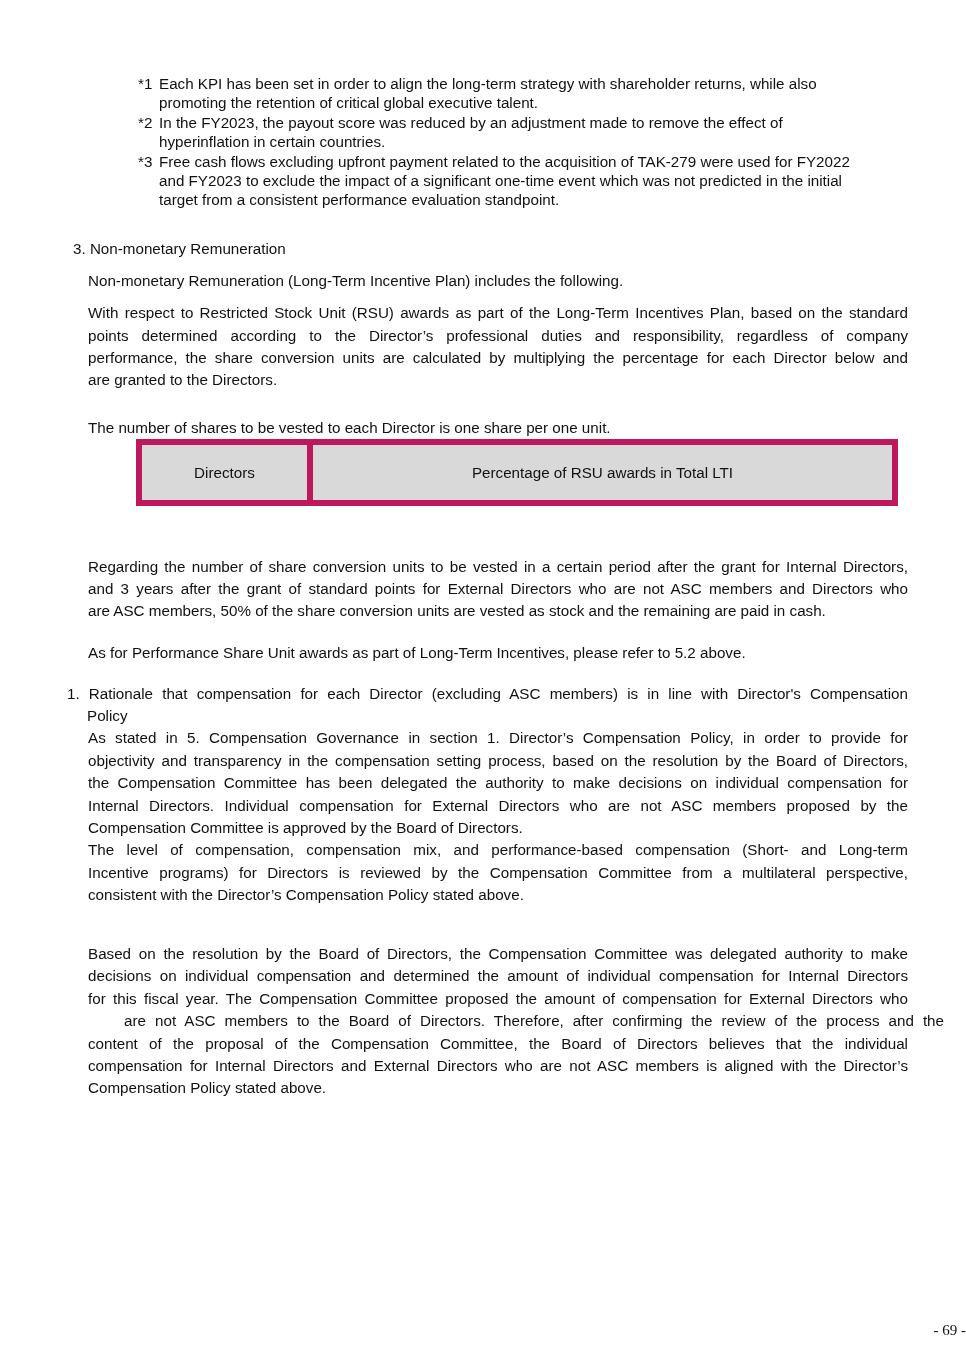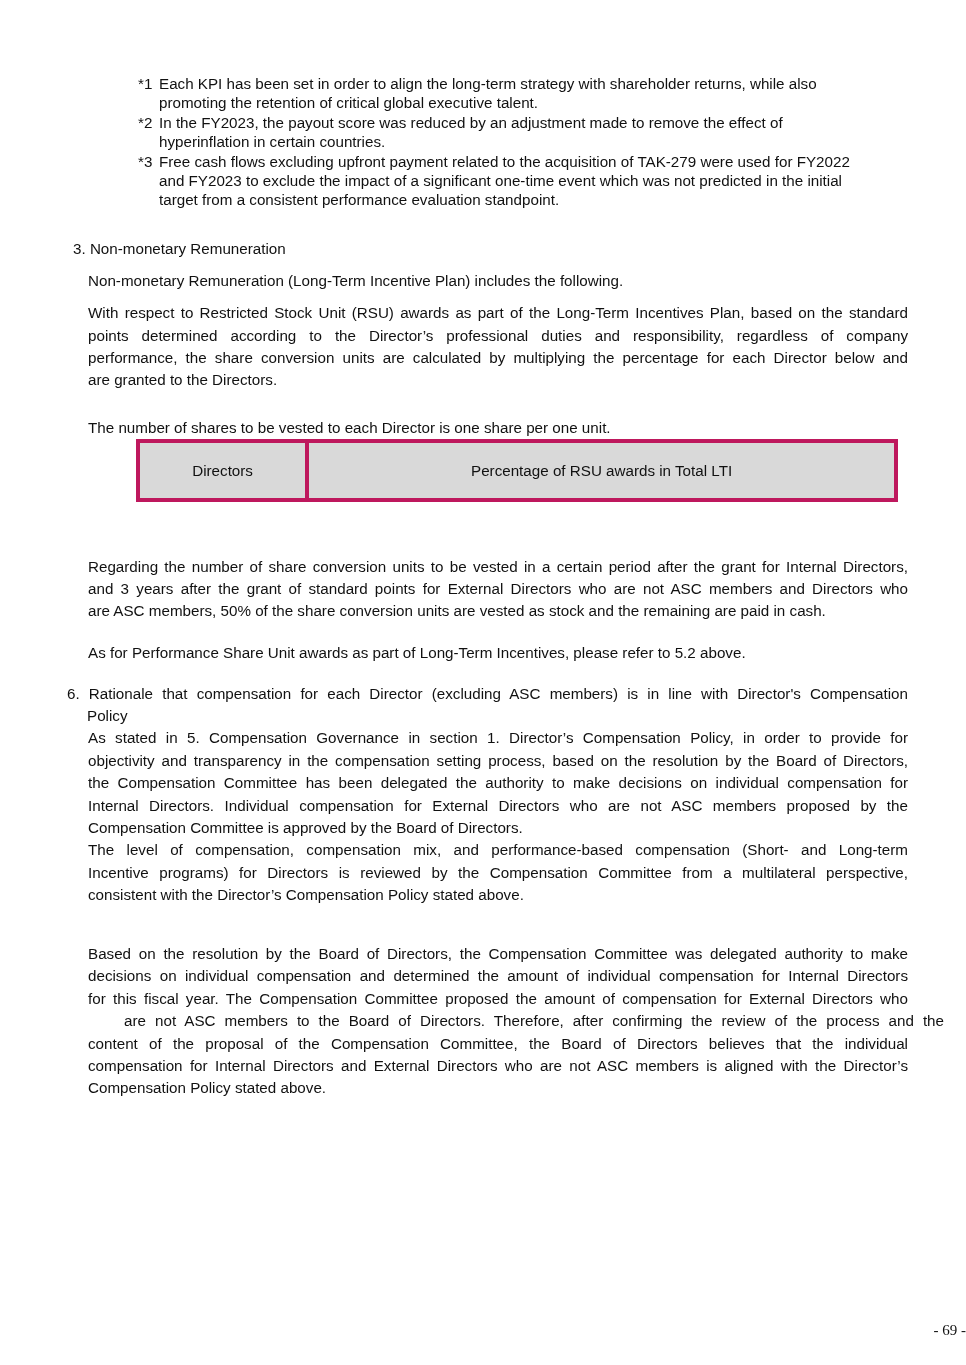--- a/index.html
+++ b/index.html
@@ -2,21 +2,21 @@
 <html><head>
 <meta charset="utf-8">
 <style>
   html, body { margin:0; padding:0; background:#ffffff; }
   body { width:966px; height:1365px; position:relative; overflow:hidden;
          font-family:"Liberation Sans", sans-serif; color:#111111; }
   .ln { position:absolute; font-size:15.2px; line-height:19px; white-space:nowrap; }
   .just { white-space:normal; text-align:justify; text-align-last:justify; }
   table.rsu { position:absolute; left:136px; top:439px; width:762px; border-collapse:collapse;
               font-size:15.2px; }
-  table.rsu th, table.rsu td { border:4px solid #be185d; height:22.5px; padding:16px 8px;
+  table.rsu th, table.rsu td { border:6px solid #be185d; height:22.5px; padding:16px 8px;
               font-weight:normal; line-height:19px; }
   table.rsu th { background:#d9d9d9; text-align:center; }
   table.rsu td.c1 { text-align:left; width:353px; }
   table.rsu td.c2 { text-align:center; }
   .pagenum { position:absolute; top:1322px; left:0; width:966px; text-align:right;
              font-family:"Liberation Serif", serif; font-size:15px; }
 </style>
 </head>
 <body>
 
@@ -62,21 +62,21 @@
 
 <div>
   <div class="ln just" style="left:88px;top:557px;width:820px;">Regarding the number of share conversion units to be vested in a certain period after the grant for Internal Directors,</div>
   <div class="ln just" style="left:88px;top:579px;width:820px;">and 3 years after the grant of standard points for External Directors who are not ASC members and Directors who</div>
   <div class="ln" style="left:88px;top:601px;">are ASC members, 50% of the share conversion units are vested as stock and the remaining are paid in cash.</div>
 </div>
 
 <div class="ln" style="left:88px;top:643px;">As for Performance Share Unit awards as part of Long-Term Incentives, please refer to 5.2 above.</div>
 
 <div>
-  <div class="ln just" style="left:67px;top:684px;width:841px;">6. Rationale that compensation for each Director (excluding ASC members) is in line with Director's Compensation</div>
+  <div class="ln just" style="left:67px;top:684px;width:841px;">1. Rationale that compensation for each Director (excluding ASC members) is in line with Director's Compensation</div>
   <div class="ln" style="left:87px;top:706px;">Policy</div>
 </div>
 
 <div>
   <div class="ln just" style="left:88px;top:728px;width:820px;">As stated in 5. Compensation Governance in section 1. Director’s Compensation Policy, in order to provide for</div>
   <div class="ln just" style="left:88px;top:751px;width:820px;">objectivity and transparency in the compensation setting process, based on the resolution by the Board of Directors,</div>
   <div class="ln just" style="left:88px;top:773px;width:820px;">the Compensation Committee has been delegated the authority to make decisions on individual compensation for</div>
   <div class="ln just" style="left:88px;top:796px;width:820px;">Internal Directors. Individual compensation for External Directors who are not ASC members proposed by the</div>
   <div class="ln" style="left:88px;top:818px;">Compensation Committee is approved by the Board of Directors.</div>
 </div>

